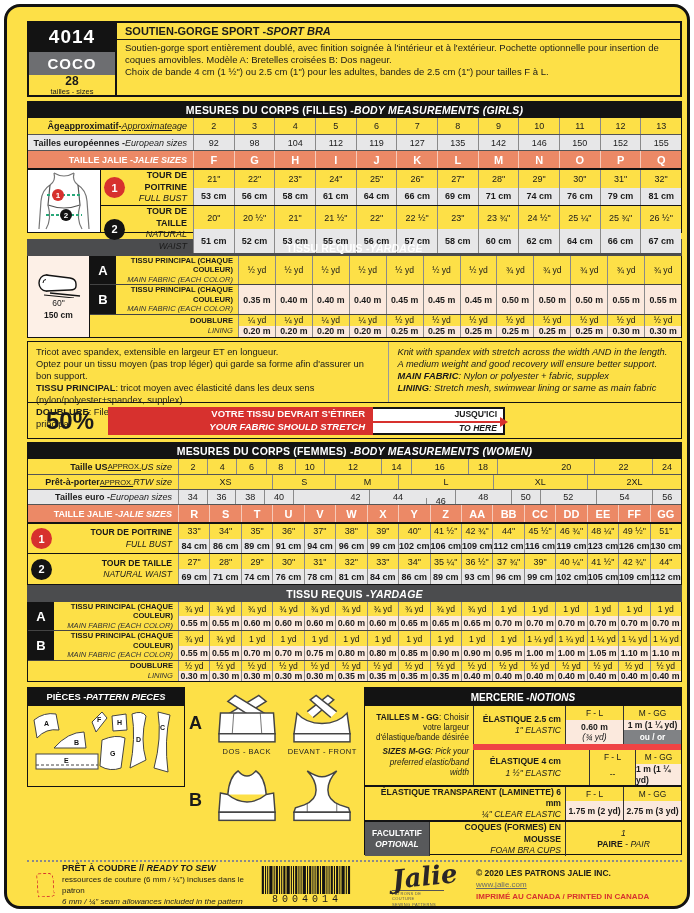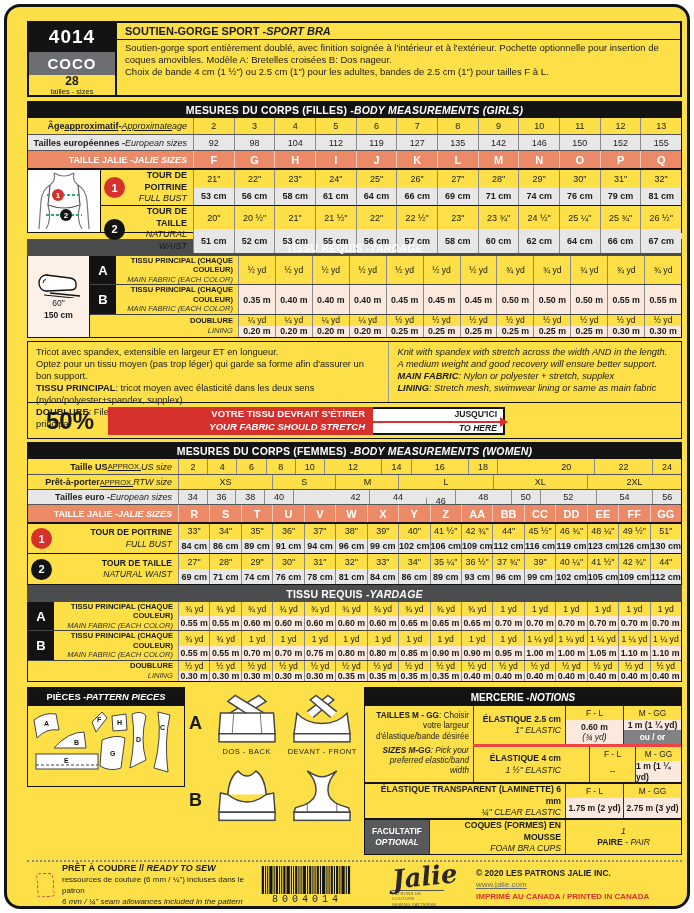--- a/index.html
+++ b/index.html
@@ -433,21 +433,21 @@
   <div id="notes">
     <div class="ncol fr">
       <span>Tricot avec spandex, extensible en largeur ET en longueur.</span><br>
       <span>Optez pour un tissu moyen (pas trop léger) qui garde sa forme afin d'assurer un bon support.</span><br>
       <b>TISSU PRINCIPAL</b><span>: tricot moyen avec élasticité dans les deux sens (nylon/polyester+spandex, supplex)</span><br>
       <b>DOUBLURE</b><span>: Filet extensible (mesh), doublure à maillot de bain ou même que tissu principal</span>
     </div>
     <div class="ncol en">
       <span>Knit with spandex with stretch across the width AND in the length.</span><br>
       <span>A medium weight and good recovery will ensure better support.</span><br>
-      <b>MAIN FABRIC</b><span>: Nylon or polyester + stretch, supplex</span><br>
+      <b>MAIN FABRIC</b><span>: Nylon or polyester + fabric, supplex</span><br>
       <b>LINING</b><span>: Stretch mesh, swimwear lining or same as main fabric</span>
     </div>
   </div>
 
   <div id="stretch">
     <div id="pct">50%</div>
     <div id="gaugewrap">
       <div id="gauge-red">
         <span>VOTRE TISSU DEVRAIT S'ÉTIRER</span>
         <span class="it">YOUR FABRIC SHOULD STRETCH</span>
@@ -893,21 +893,21 @@
                     <span>0.60 m</span>
                     <span style="font-weight:normal;" class="it">(¾ yd)</span>
                   </div>
                   <div style="justify-content:flex-start;">
                     <div class="pk" style="flex:1;width:100%;display:flex;align-items:center;justify-content:center;">1 m (1 ¼ yd)</div>
                     <div class="orbar">ou / or</div>
                   </div>
                 </div>
               </div>
             </div>
-            <div style="flex:1;display:flex;border-top:3px solid #ef4444;gap:24px;">
+            <div style="flex:1;display:flex;border-top:6px solid #ef4444;gap:24px;">
               <div class="nt-elab">
                 <span class="fr">ÉLASTIQUE 4 cm</span>
                 <span class="it">1 ½" ELASTIC</span>
               </div>
               <div class="nt-cols">
                 <div class="nt-h">
                   <div>F - L</div>
                   <div>M - GG</div>
                 </div>
                 <div class="nt-v">

